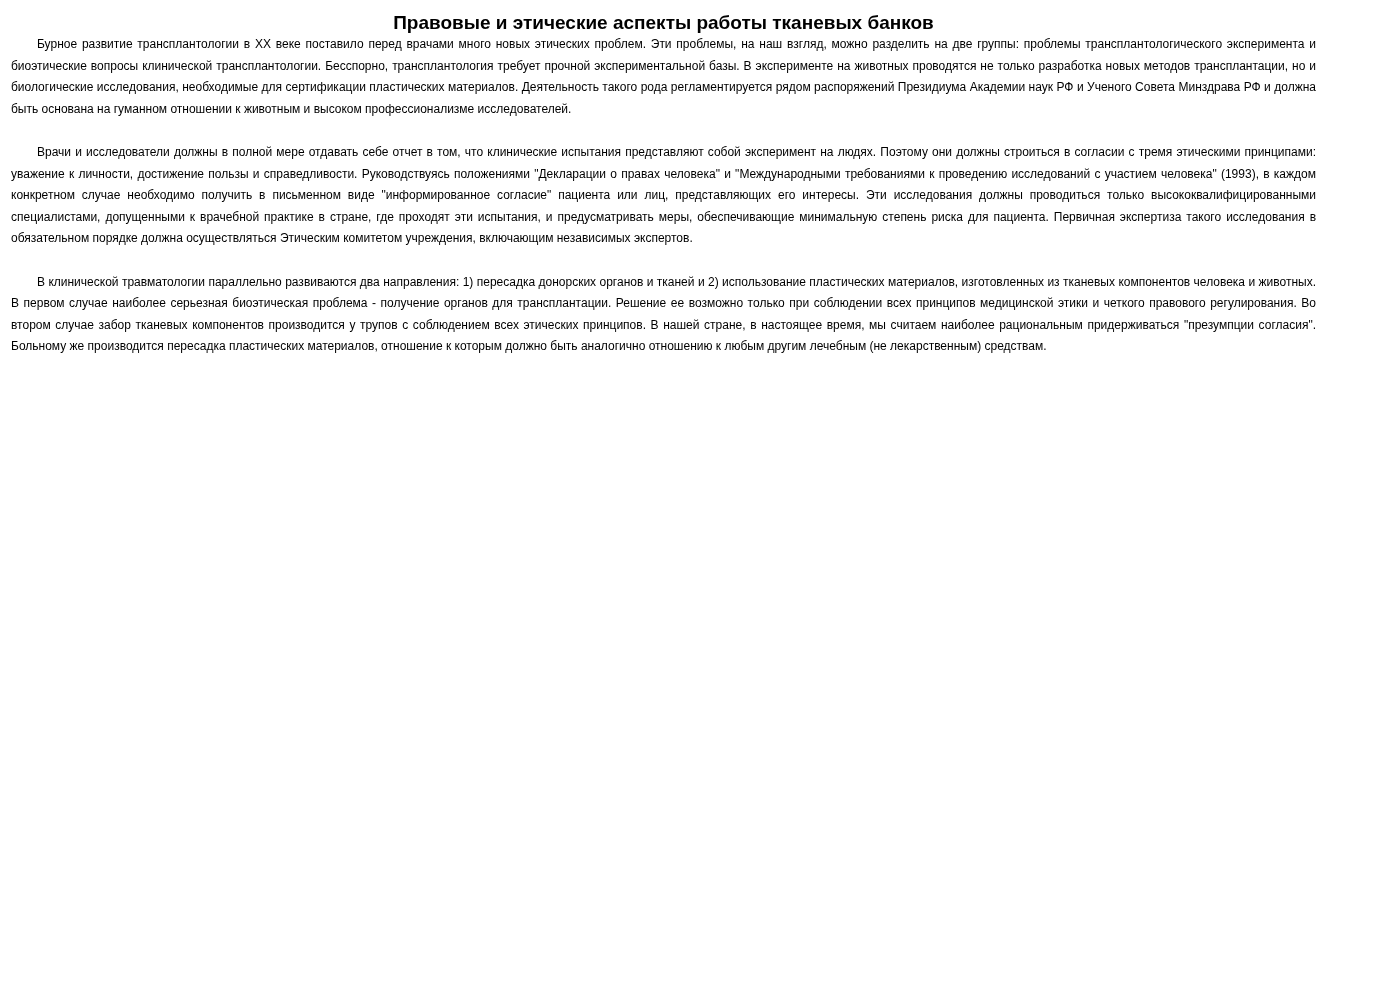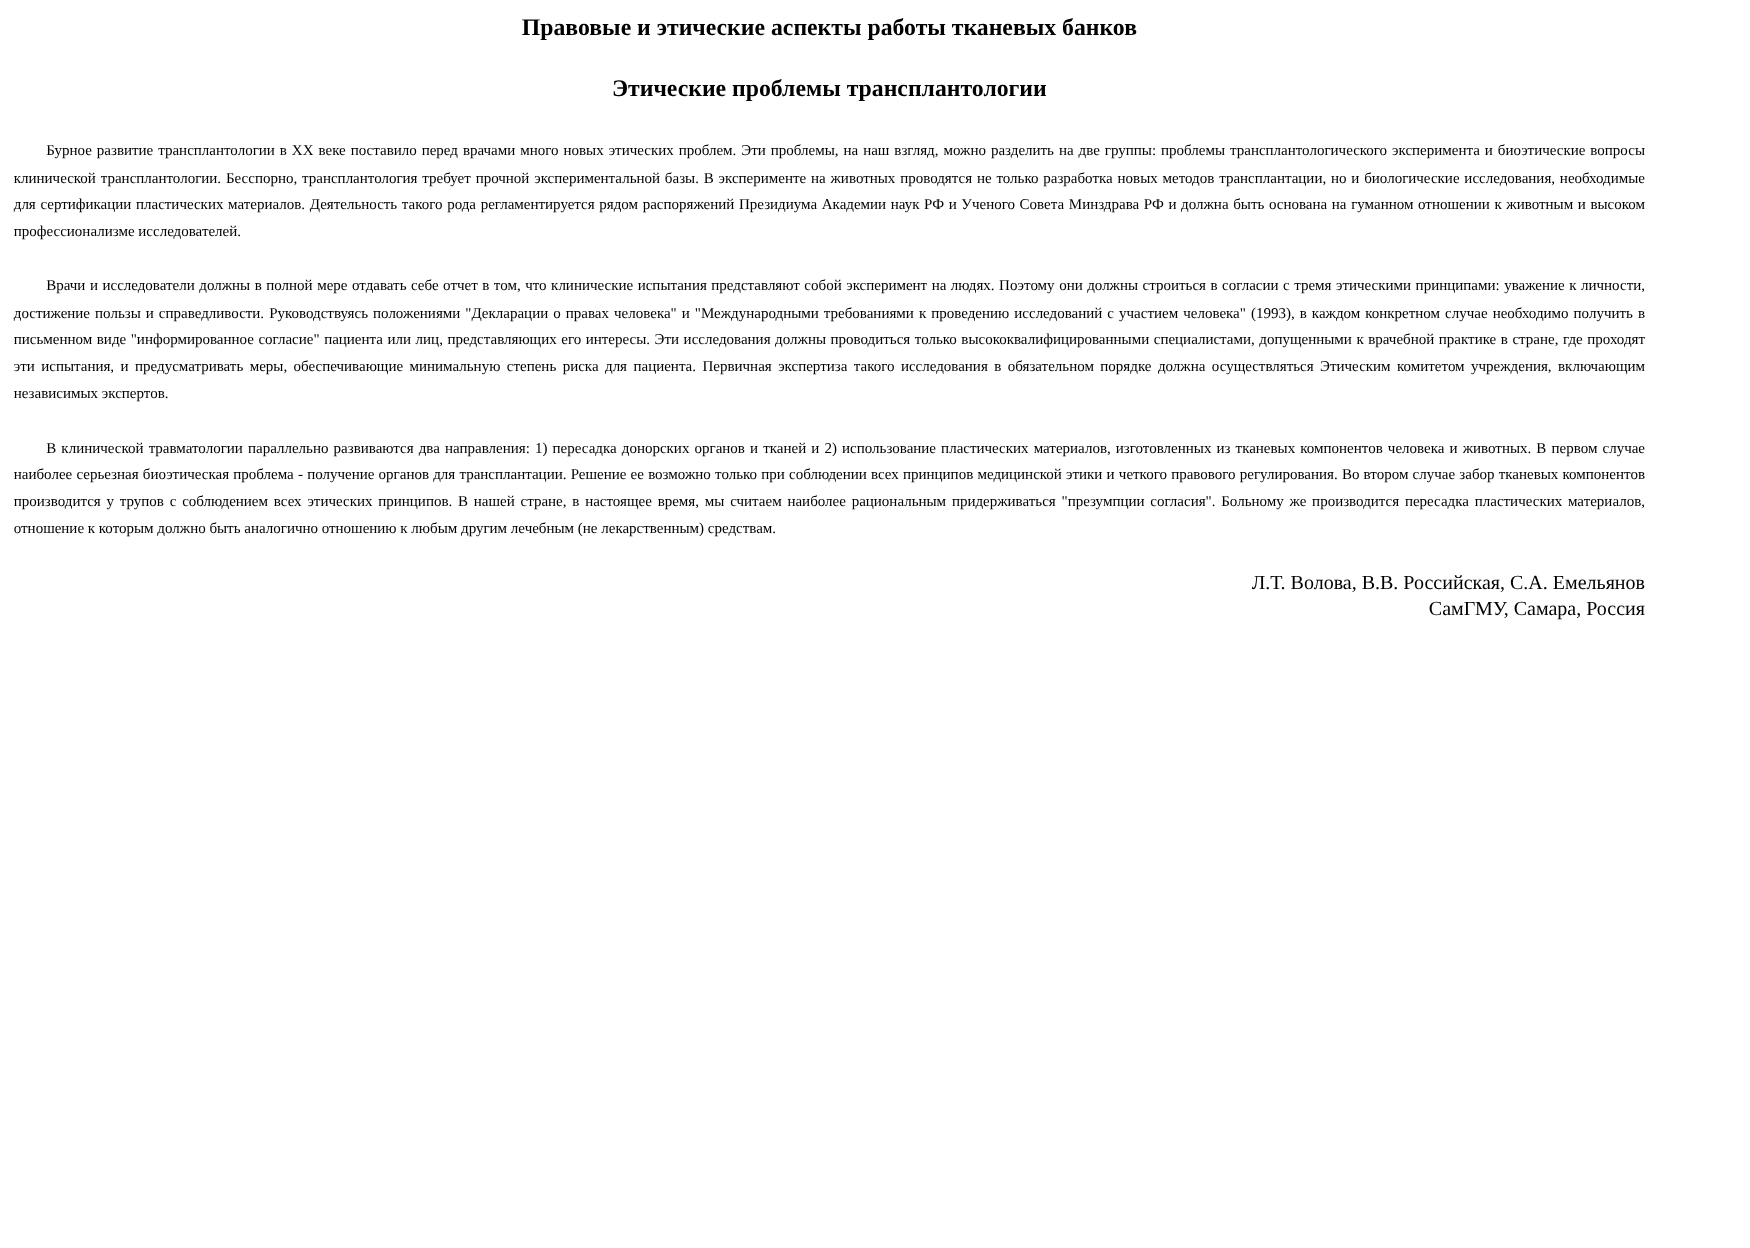--- a/index.html
+++ b/index.html
@@ -11,21 +11,20 @@
     width: 1400px;
     height: 998px;
     font-family: "Liberation Sans", sans-serif;
     color: #000000;
     overflow: hidden;
   }
   .page {
     padding: 0 11px;
     box-sizing: border-box;
     width: 1327px;
-    font-family: Liberation Serif, serif;
   }
   .doc-title {
     margin: 0;
     padding-top: 12px;
     text-align: center;
     font-size: 19px;
     font-weight: bold;
     line-height: 22px;
   }
   .doc-subtitle {
@@ -47,23 +46,18 @@
     text-align: right;
     font-size: 16px;
     line-height: 21.6px;
   }
 </style>
 </head>
 <body>
 
 <div class="page">
   <h1 class="doc-title">Правовые и этические аспекты работы тканевых банков</h1>
-  <h2 class="doc-subtitle">Этические проблемы трансплантологии</h2>
 
   <p class="doc-paragraph">Бурное развитие трансплантологии в XX веке поставило перед врачами много новых этических проблем. Эти проблемы, на наш взгляд, можно разделить на две группы: проблемы трансплантологического эксперимента и биоэтические вопросы клинической трансплантологии. Бесспорно, трансплантология требует прочной экспериментальной базы. В эксперименте на животных проводятся не только разработка новых методов трансплантации, но и биологические исследования, необходимые для сертификации пластических материалов. Деятельность такого рода регламентируется рядом распоряжений Президиума Академии наук РФ и Ученого Совета Минздрава РФ и должна быть основана на гуманном отношении к животным и высоком профессионализме исследователей.</p>
   <p class="doc-paragraph">Врачи и исследователи должны в полной мере отдавать себе отчет в том, что клинические испытания представляют собой эксперимент на людях. Поэтому они должны строиться в согласии с тремя этическими принципами: уважение к личности, достижение пользы и справедливости. Руководствуясь положениями "Декларации о правах человека" и "Международными требованиями к проведению исследований с участием человека" (1993), в каждом конкретном случае необходимо получить в письменном виде "информированное согласие" пациента или лиц, представляющих его интересы. Эти исследования должны проводиться только высококвалифицированными специалистами, допущенными к врачебной практике в стране, где проходят эти испытания, и предусматривать меры, обеспечивающие минимальную степень риска для пациента. Первичная экспертиза такого исследования в обязательном порядке должна осуществляться Этическим комитетом учреждения, включающим независимых экспертов.</p>
   <p class="doc-paragraph">В клинической травматологии параллельно развиваются два направления: 1) пересадка донорских органов и тканей и 2) использование пластических материалов, изготовленных из тканевых компонентов человека и животных. В первом случае наиболее серьезная биоэтическая проблема - получение органов для трансплантации. Решение ее возможно только при соблюдении всех принципов медицинской этики и четкого правового регулирования. Во втором случае забор тканевых компонентов производится у трупов с соблюдением всех этических принципов. В нашей стране, в настоящее время, мы считаем наиболее рациональным придерживаться "презумпции согласия". Больному же производится пересадка пластических материалов, отношение к которым должно быть аналогично отношению к любым другим лечебным (не лекарственным) средствам.</p>
 
-  <div class="authors-block">
-    <div>Л.Т. Волова, В.В. Российская, С.А. Емельянов</div>
-    <div>СамГМУ, Самара, Россия</div>
-  </div>
 </div>
 
 </body></html>

